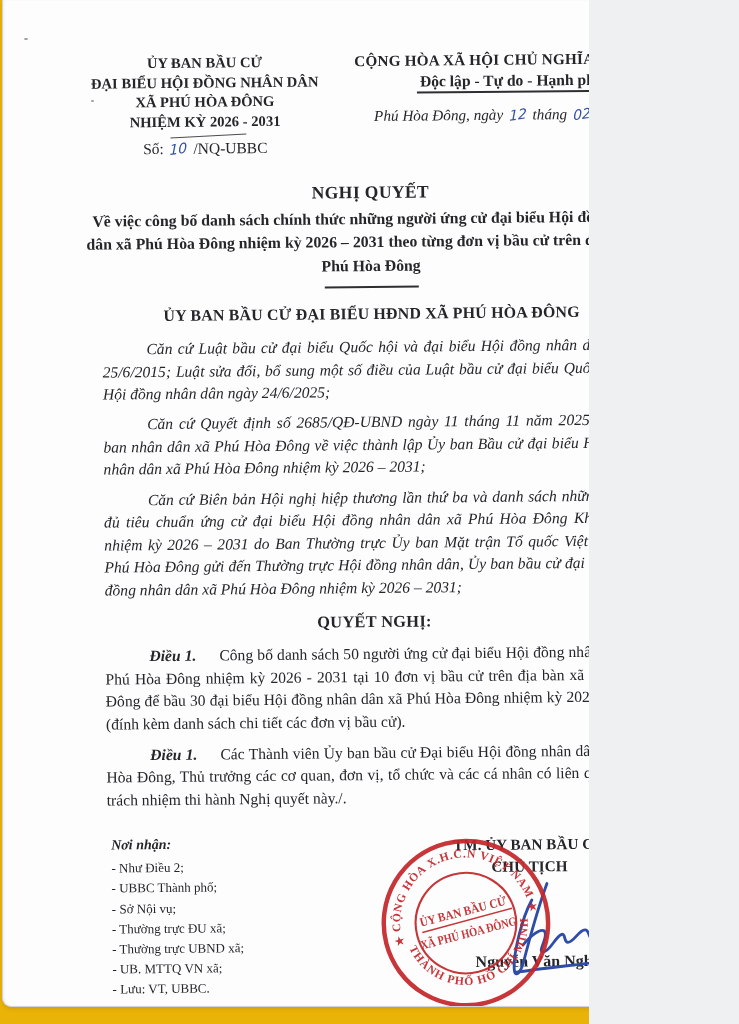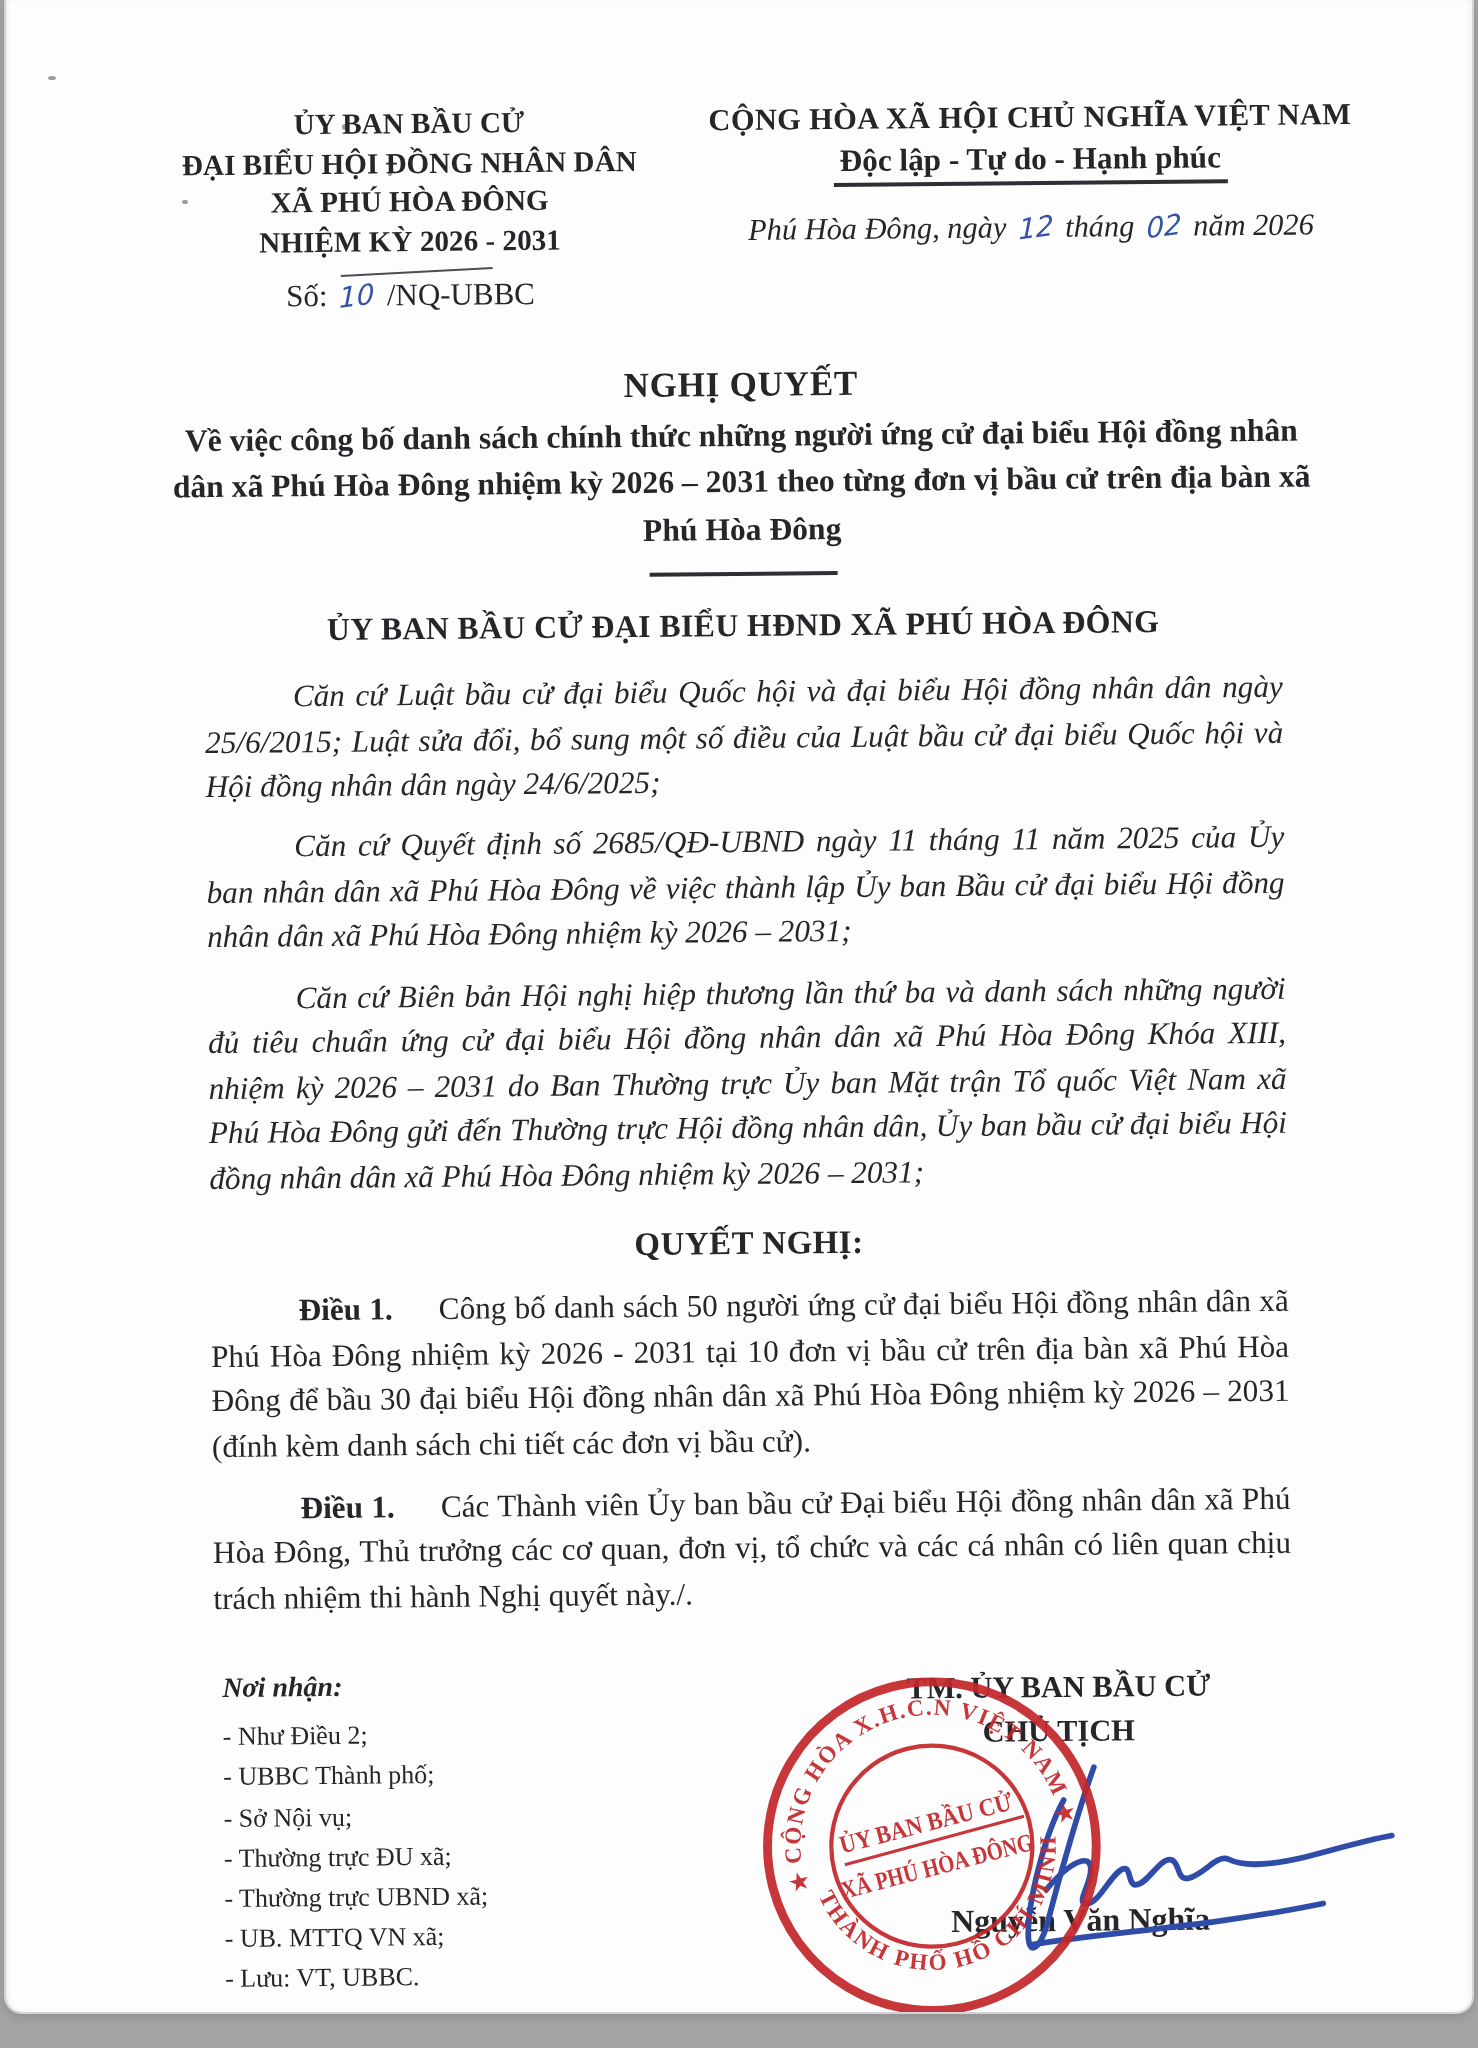--- a/index.html
+++ b/index.html
@@ -2,23 +2,23 @@
 <html><head>
 <meta charset="utf-8">
 <style>
   html, body { margin: 0; padding: 0; }
   body {
     background: #eef0f2;
     font-family: "Liberation Serif", "DejaVu Serif", serif;
   }
   .page {
     position: relative;
-    width: 739px;
+    width: 589px;
     height: 1024px;
-    background: #a3a3a3;
+    background: #eab308;
     overflow: hidden;
   }
   .paper {
     position: absolute;
     left: 2px; top: 0;
     width: 733px; height: 1006px;
     background: #fdfdfe;
     border: 1px solid #d3d4da;
     border-top: none;
     border-radius: 0 0 9px 9px;
@@ -117,21 +117,21 @@
     margin: 13px 0 11px 0;
     letter-spacing: 0.3px;
   }
   .article {
     font-size: 15.6px;
     line-height: 1.45;
     text-align: justify;
     text-indent: 44px;
     margin: 0 0 8px 0;
   }
-  .article-label { font-weight: bold; margin-right: 23px; }
+  .article-label { font-weight: bold; margin-right: 23px; font-style: italic; }
 
   
   .doc-footer { display: flex; margin-top: 26px; }
   .recipients { margin-left: 48px; font-size: 13px; }
   .recipients-label { font-weight: bold; font-style: italic; font-size: 14px; margin-bottom: 5px; }
   .recipient-item { line-height: 1.55; }
 
   .sig-block {
     margin-left: auto;
     width: 322px;

